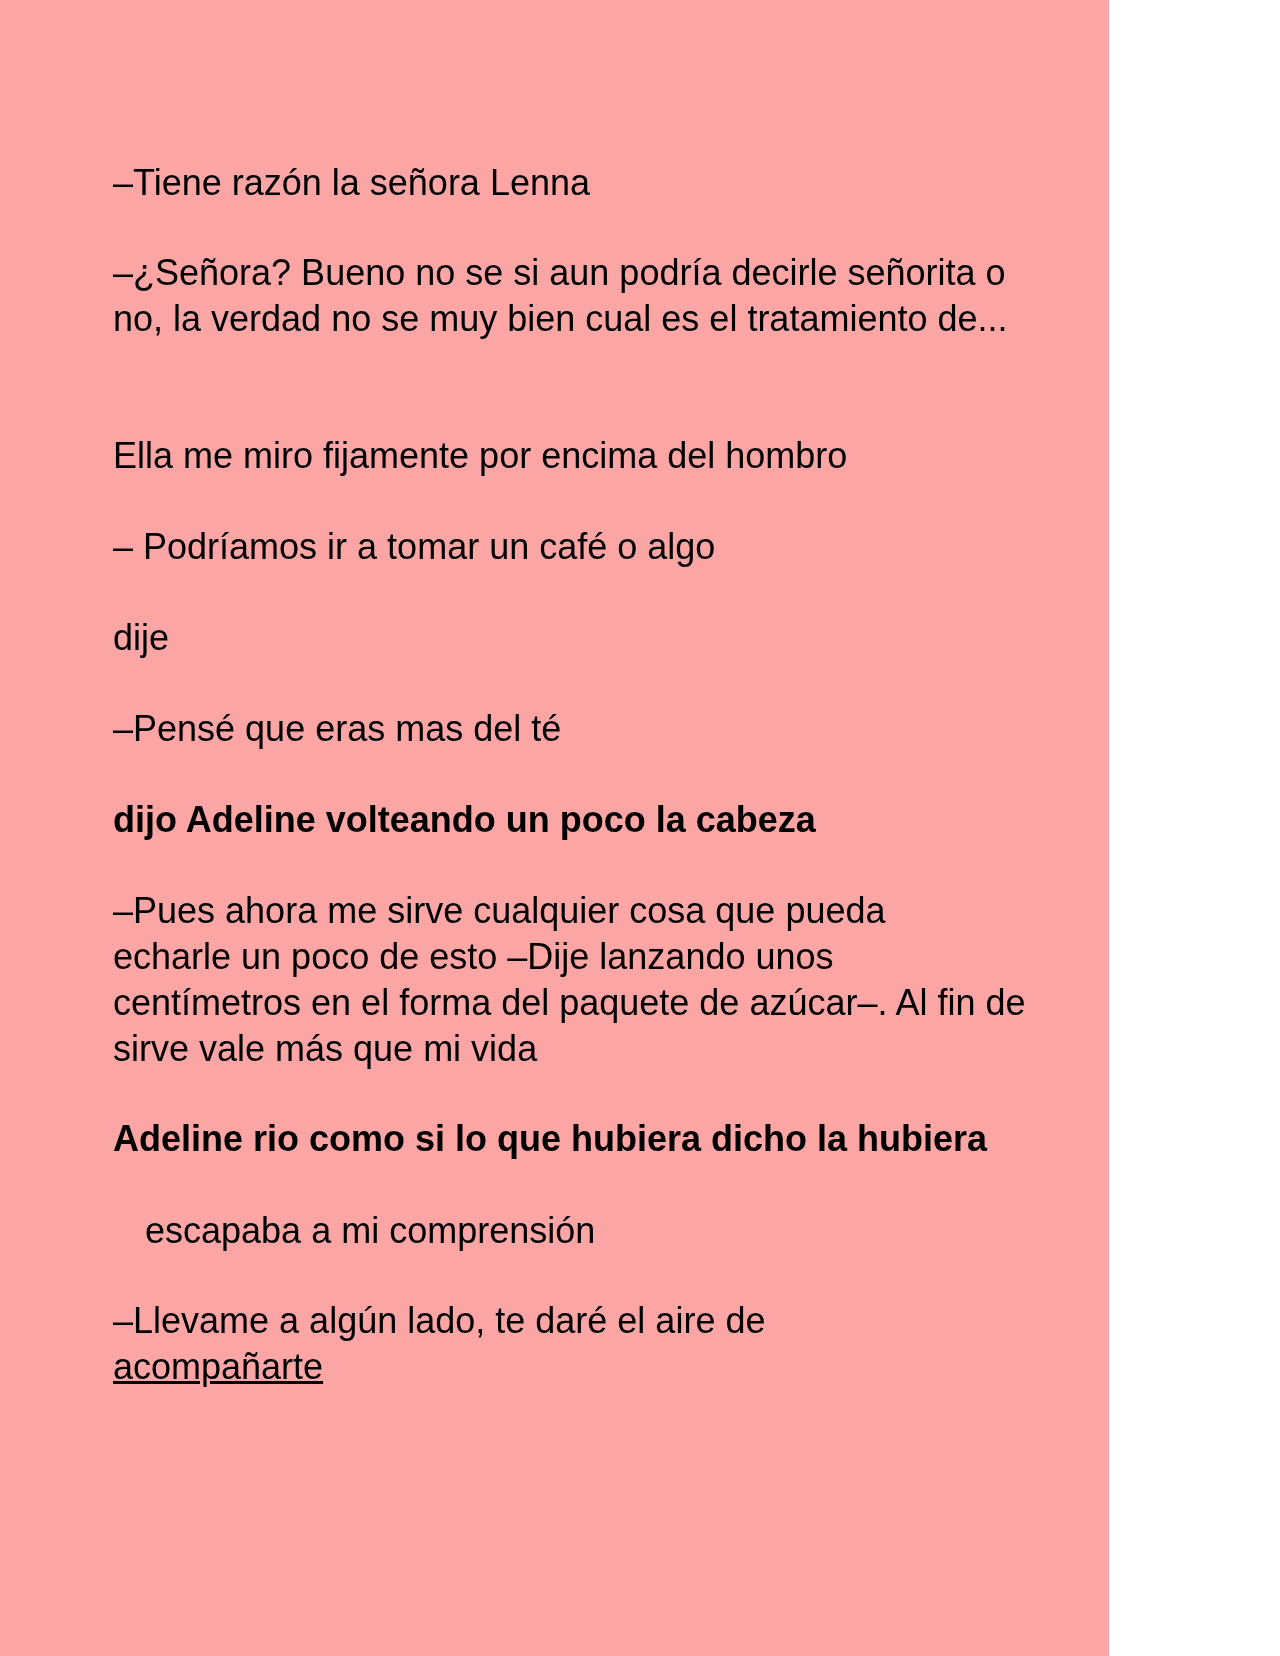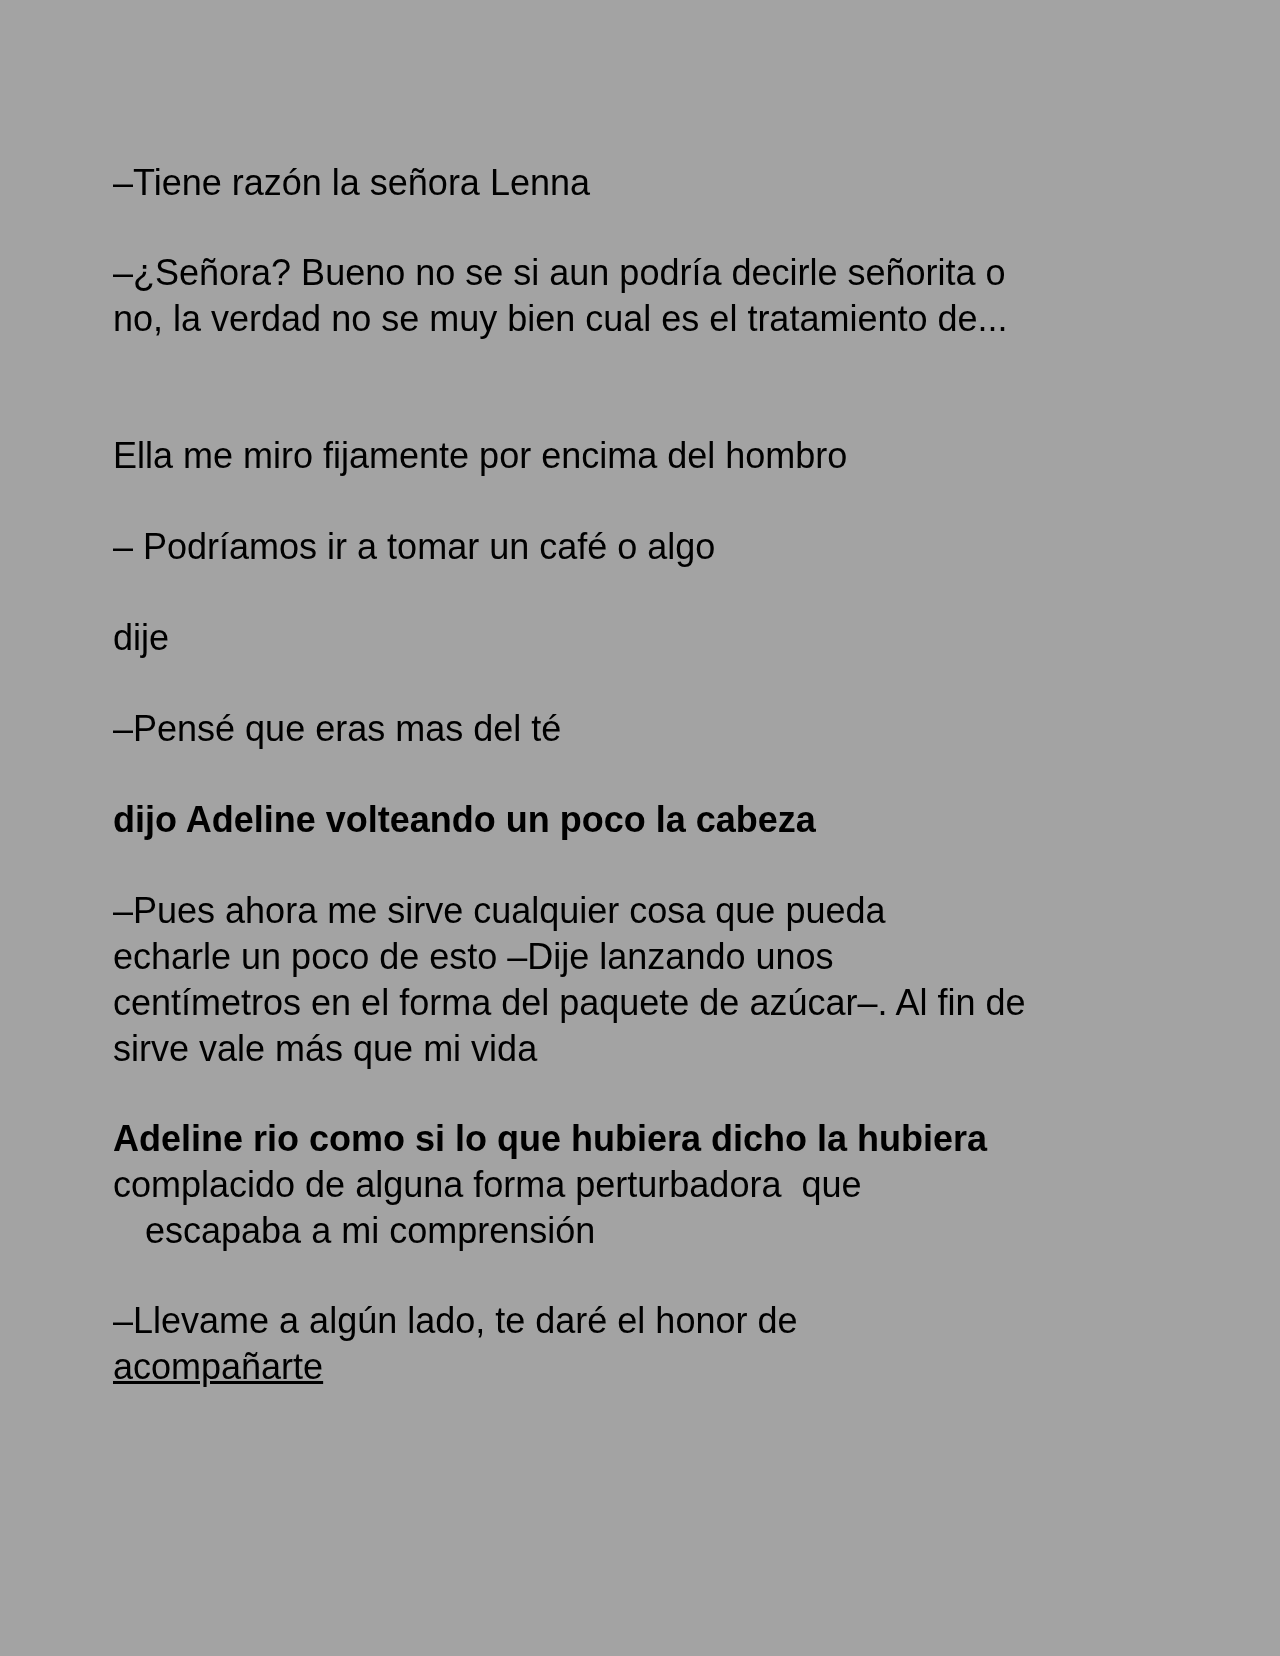--- a/index.html
+++ b/index.html
@@ -12,23 +12,23 @@
       height: 1656px;
       position: relative;
       overflow: hidden;
       font-family: "Liberation Sans", sans-serif;
       color: #000000;
     }
     .page {
       position: absolute;
       left: 0;
       top: 0;
-      width: 1280px;
+      width: 1109px;
       height: 1656px;
-      background: #a3a3a3;
+      background: #fca5a5;
     }
     .line {
       position: absolute;
       left: 113px;
       font-size: 36px;
       line-height: 46px;
       white-space: pre;
       letter-spacing: 0;
     }
   </style>
@@ -51,19 +51,18 @@
   <div class="line" style="top:706px;">–Pensé que eras mas del té</div>
 
   <div class="line" style="top:797px;font-weight:bold;">dijo Adeline volteando un poco la cabeza</div>
 
   <div class="line" style="top:888px;">–Pues ahora me sirve cualquier cosa que pueda</div>
   <div class="line" style="top:934px;">echarle un poco de esto –Dije lanzando unos</div>
   <div class="line" style="top:980px;">centímetros en el forma del paquete de azúcar–. Al fin de</div>
   <div class="line" style="top:1026px;">sirve vale más que mi vida</div>
 
   <div class="line" style="top:1116px;font-weight:bold;">Adeline rio como si lo que hubiera dicho la hubiera</div>
-  <div class="line" style="top:1162px;">complacido de alguna forma perturbadora  que</div>
   <div class="line" style="top:1208px;margin-left:32px;">escapaba a mi comprensión</div>
 
-  <div class="line" style="top:1298px;">–Llevame a algún lado, te daré el honor de</div>
+  <div class="line" style="top:1298px;">–Llevame a algún lado, te daré el aire de</div>
   <div class="line" style="top:1344px;text-decoration:underline;">acompañarte</div>
 
 </div>
 
 </body></html>

